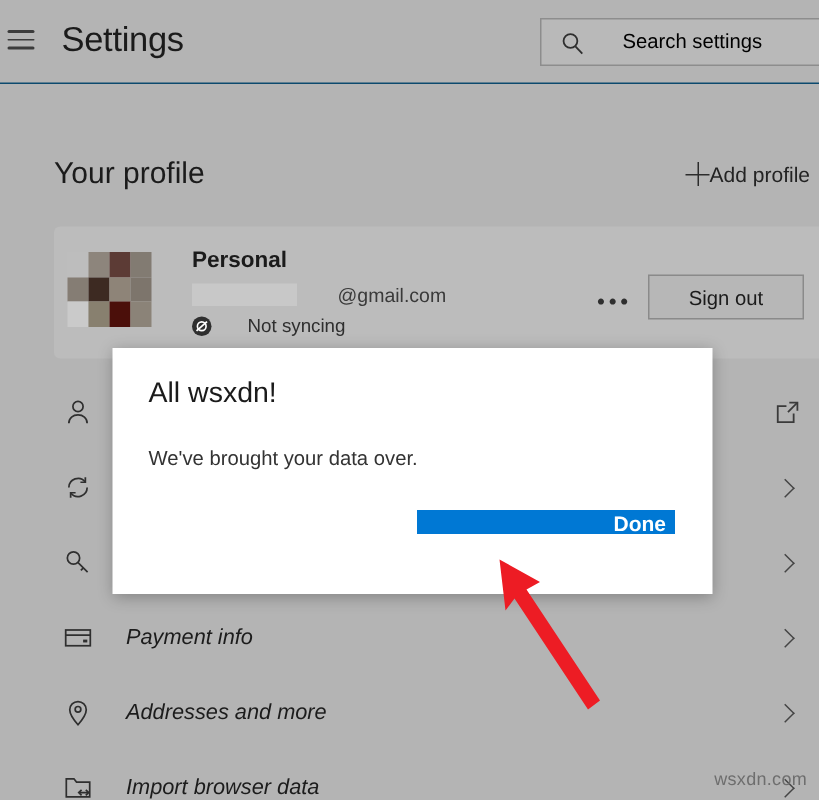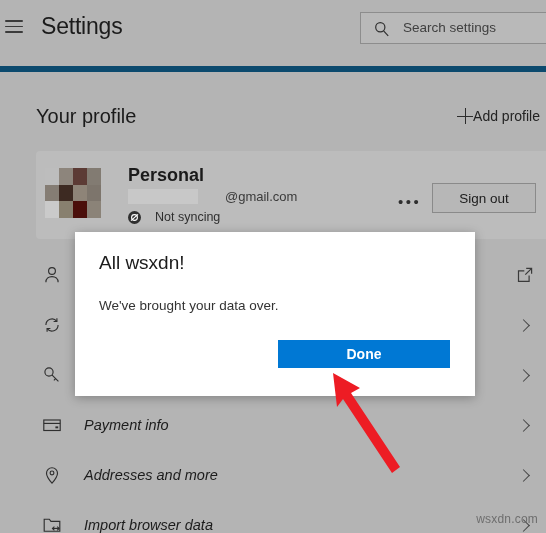--- a/index.html
+++ b/index.html
@@ -13,22 +13,22 @@
     font-family: "Liberation Sans", sans-serif;
     overflow: hidden;
     position: relative;
     -webkit-font-smoothing: antialiased;
   }
 
   
   .header {
     position: absolute;
     left: 0; top: 0;
-    width: 546px; height: 72px;
-    border-bottom: 6px solid #0c4a6e;
+    width: 546px; height: 56px;
+    border-bottom: 1px solid #0c4a6e;
     box-sizing: border-box;
   }
   .hamburger {
     position: absolute;
     left: 5px; top: 20px;
     width: 18px; height: 14px;
     cursor: pointer;
   }
   .hamburger span {
     display: block;
@@ -53,23 +53,23 @@
     background: #b9b9b9;
     box-sizing: border-box;
   }
   .search-icon {
     position: absolute;
     left: 13px; top: 8px;
     width: 16px; height: 16px;
   }
   .search-placeholder {
     position: absolute;
-    left: 42px; top: 7px;
+    left: 54px; top: 7px;
     font-size: 13.5px;
-    color: #404040;
+    color: #000000;
     white-space: nowrap;
   }
 
   
   .content { position: absolute; left: 0; top: 56px; width: 546px; height: 477px; }
 
   .section-title {
     position: absolute;
     left: 36px; top: 49px;
     font-size: 20px;
@@ -106,21 +106,21 @@
     left: 9px; top: 17px;
     width: 56px; height: 50px;
     display: grid;
     grid-template-columns: repeat(4, 1fr);
     grid-template-rows: repeat(3, 1fr);
   }
   .avatar i { display: block; }
   .profile-name {
     position: absolute;
     left: 92px; top: 14px;
-    font-size: 18px;
+    font-size: 15px;
     font-weight: bold;
     color: #1b1b1b;
     white-space: nowrap;
   }
   .profile-email-row {
     position: absolute;
     left: 92px; top: 38px;
     display: flex; align-items: center; gap: 14px;
   }
   .email-redaction {
@@ -130,21 +130,21 @@
   }
   .profile-email {
     font-size: 13px;
     color: #3a3a3a;
     margin-left: 13px;
     white-space: nowrap;
   }
   .sync-row {
     position: absolute;
     left: 92px; top: 59px;
-    display: flex; align-items: center; gap: 14px;
+    display: flex; align-items: center; gap: 24px;
   }
   .sync-badge {
     width: 13px; height: 13px; border-radius: 50%;
     background: #2f2f2f;
     display: flex; align-items: center; justify-content: center;
   }
   .sync-status {
     font-size: 12.5px;
     color: #2f2f2f;
     white-space: nowrap;
@@ -228,28 +228,29 @@
   .dialog-body {
     position: absolute;
     left: 24px; top: 66px;
     font-size: 13.5px;
     color: #333333;
     white-space: nowrap;
   }
   .dialog-done {
     position: absolute;
     left: 203px; top: 108px;
-    width: 172px; height: 28px;
+    width: 172px; height: 16px;
     background: #0078d4;
     border: none;
     color: #ffffff;
     font-family: "Liberation Sans", sans-serif;
     font-size: 14px;
     font-weight: bold;
     cursor: pointer;
+    text-align: right;
   }
 
   
   .red-arrow {
     position: absolute;
     left: 320px; top: 360px;
     width: 95px; height: 115px;
     pointer-events: none;
   }
 

